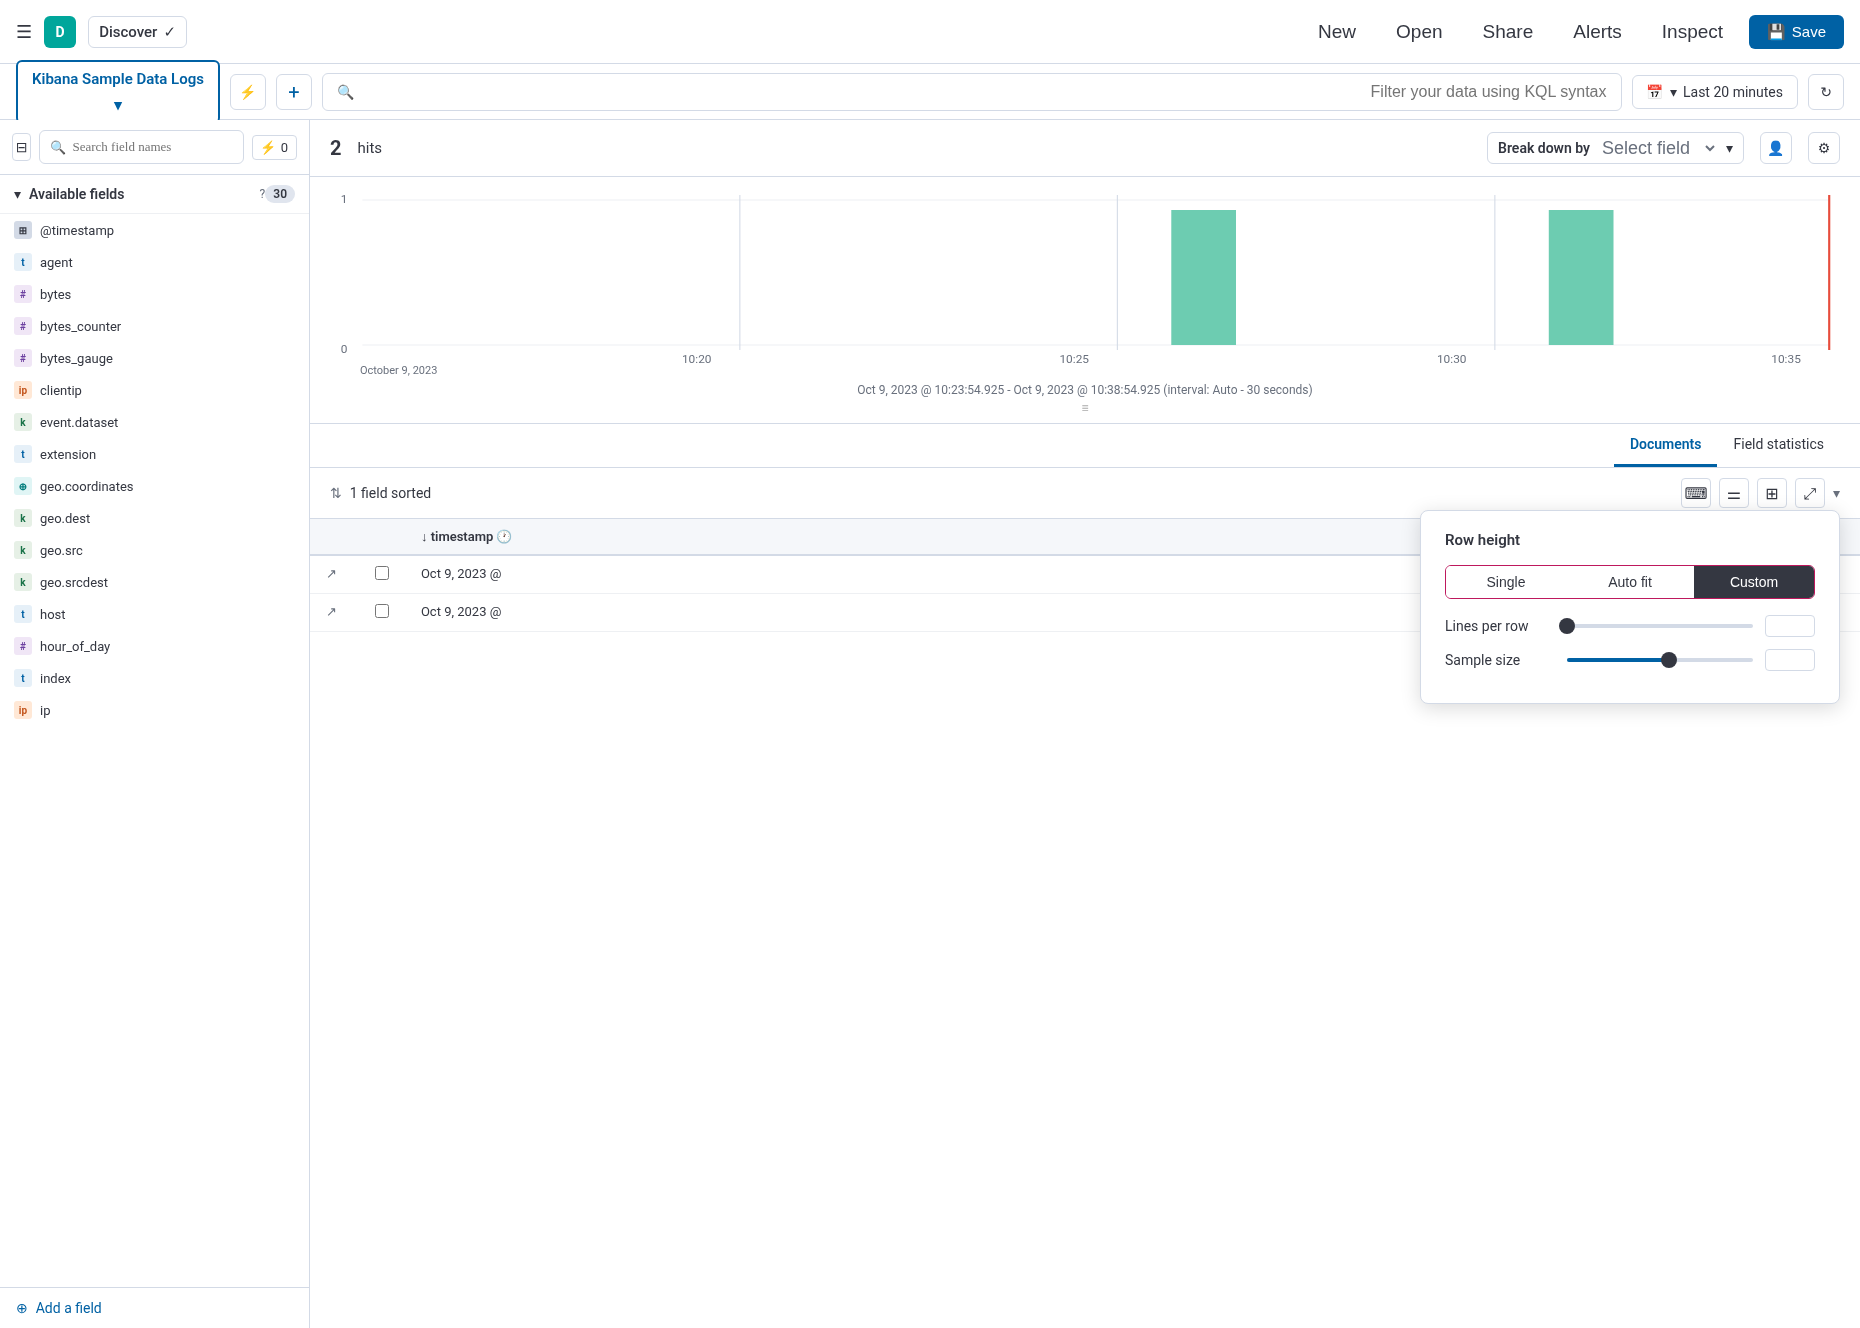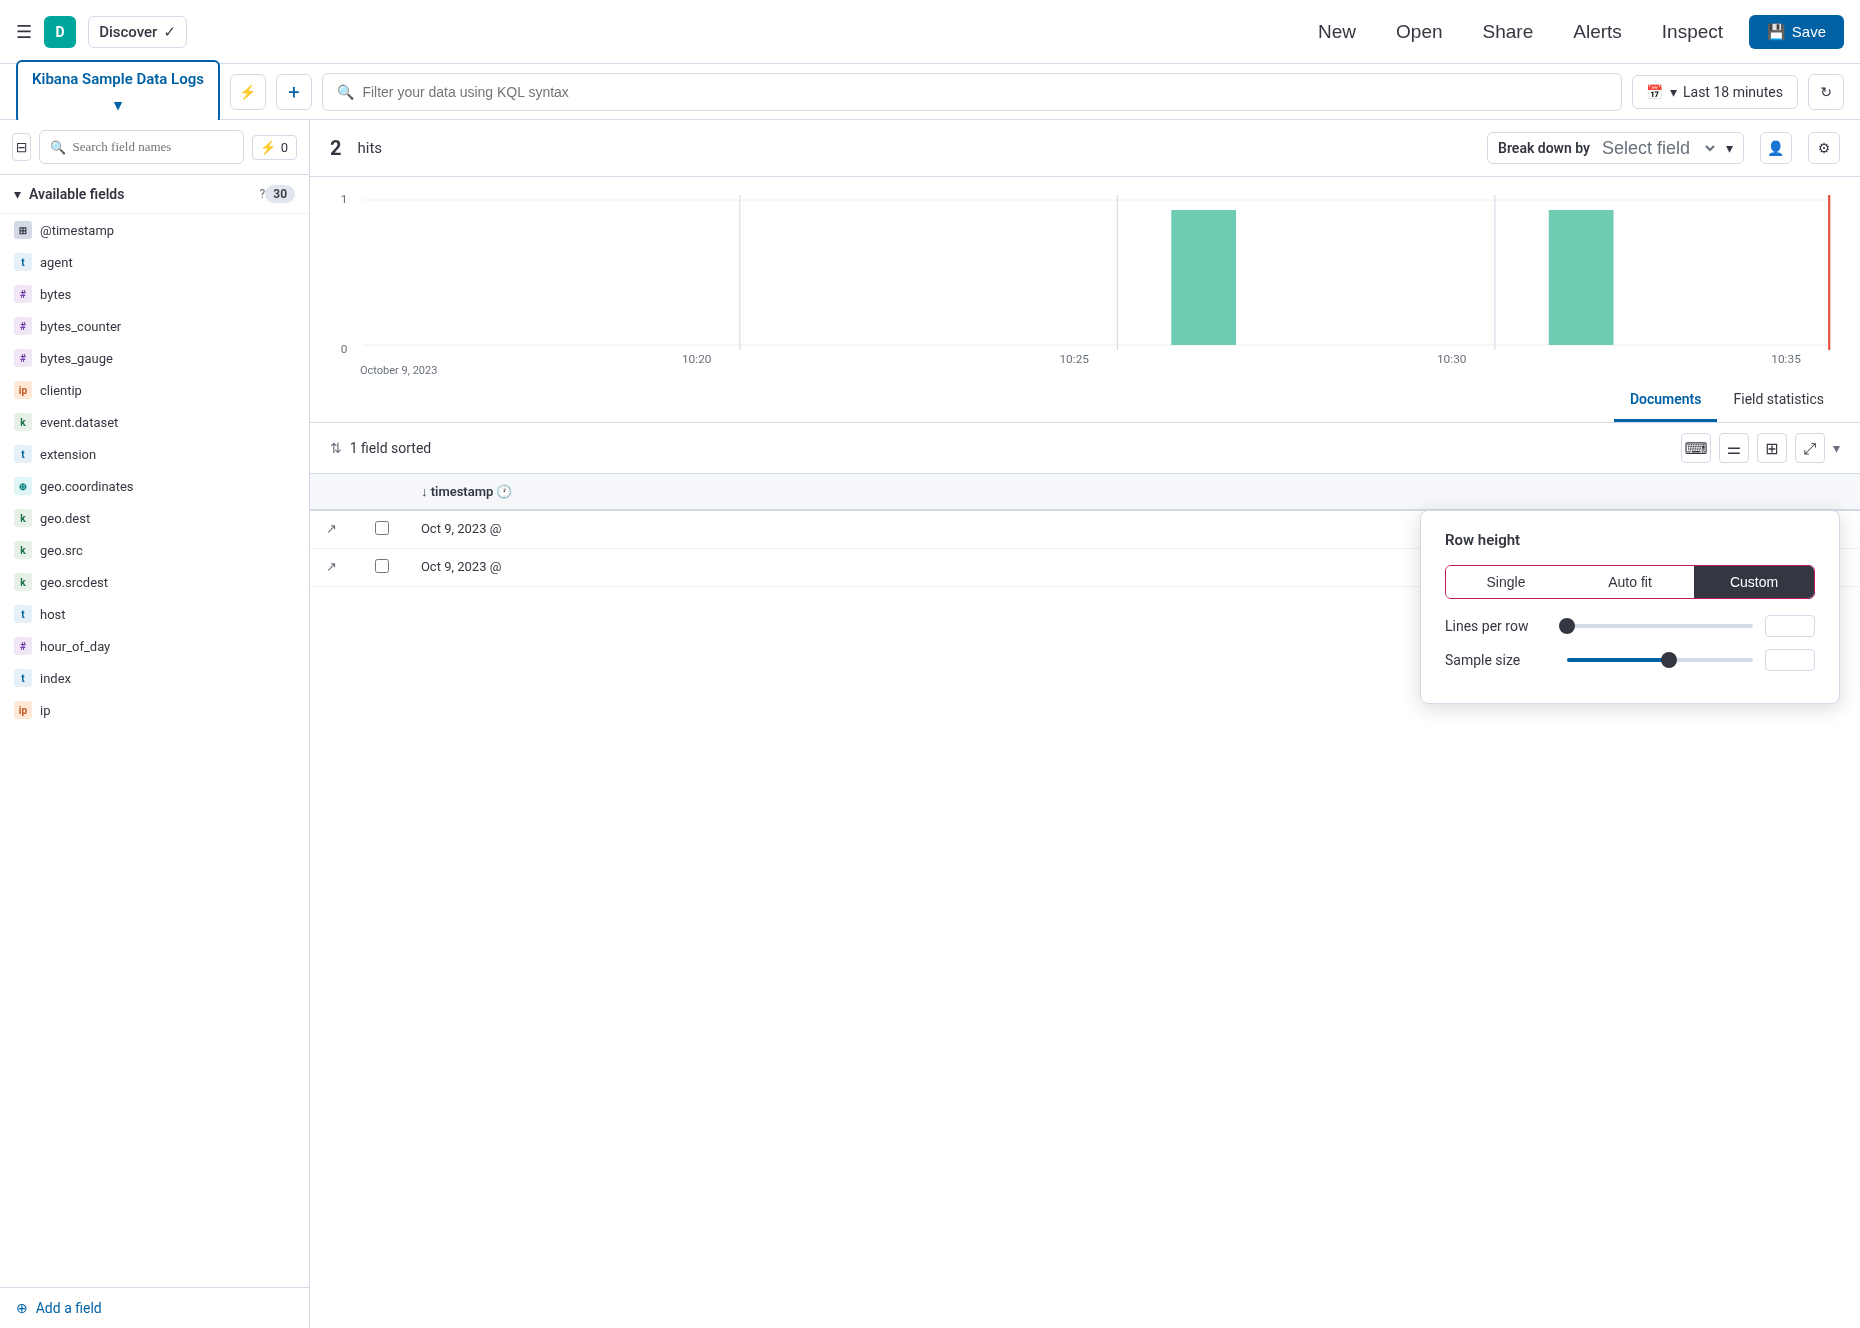--- a/index.html
+++ b/index.html
@@ -49,21 +49,21 @@
     .add-filter-btn {
       width: 36px; height: 36px; border: 1px solid #d3dae6; border-radius: 6px;
       display: flex; align-items: center; justify-content: center; cursor: pointer;
       background: #fff; color: #0061a4; font-size: 20px;
     }
     .search-bar {
       flex: 1; display: flex; align-items: center; gap: 8px; padding: 0 14px;
       border: 1px solid #d3dae6; border-radius: 6px; height: 38px; background: #fff;
     }
     .search-bar input {
-      border: none; outline: none; flex: 1; font-size: 14px; color: #69707d;
+      border: none; outline: none; flex: 1; font-size: 16px; color: #69707d; text-align: right;
     }
     .time-picker-btn {
       display: flex; align-items: center; gap: 6px; padding: 8px 14px;
       border: 1px solid #d3dae6; border-radius: 6px; cursor: pointer; background: #fff;
       font-size: 14px; white-space: nowrap;
     }
     .refresh-btn {
       width: 36px; height: 36px; border: 1px solid #d3dae6; border-radius: 6px;
       display: flex; align-items: center; justify-content: center; cursor: pointer; background: #fff;
     }
@@ -257,21 +257,21 @@
     <span>⚡</span>
   </div>
   <div class="add-filter-btn">+</div>
   <div class="search-bar">
     <span style="color:#69707d">🔍</span>
     <input type="text" placeholder="Filter your data using KQL syntax" style="">
   </div>
   <div class="time-picker-btn">
     <span>📅</span>
     <span>▾</span>
-    <span>Last 18 minutes</span>
+    <span>Last 20 minutes</span>
   </div>
   <div class="refresh-btn">
     <span>↻</span>
   </div>
 </div>
 
 <div class="main-layout">
 
   <div class="sidebar">
     <div class="sidebar-top">
@@ -408,20 +408,24 @@
         <line x1="1390" y1="10" x2="1390" y2="165" stroke="#e74c3c" stroke-width="2"></line>
 
         <text x="340" y="178" font-size="11" fill="#69707d" text-anchor="middle">10:20</text>
         <text x="690" y="178" font-size="11" fill="#69707d" text-anchor="middle">10:25</text>
         <text x="1040" y="178" font-size="11" fill="#69707d" text-anchor="middle">10:30</text>
         <text x="1350" y="178" font-size="11" fill="#69707d" text-anchor="middle">10:35</text>
       </svg>
       <div style="font-size:11px; color:#69707d; padding-left:30px; margin-top:-4px; margin-bottom:2px;">October 9, 2023</div>
     </div>
 
+    <div class="time-label">
+      <span>Oct 9, 2023 @ 10:23:54.925 - Oct 9, 2023 @ 10:38:54.925 (interval: Auto - 30 seconds)</span>
+      <div style="margin-top:4px; color:#aaa;">≡</div>
+    </div>
 
     <div class="tabs-row">
       <div class="tab active">Documents</div>
       <div class="tab">Field statistics</div>
     </div>
 
     <div class="table-toolbar">
       <span class="sort-icon">⇅</span>
       <span class="sort-label">1 field sorted</span>
       <div class="spacer"></div>

